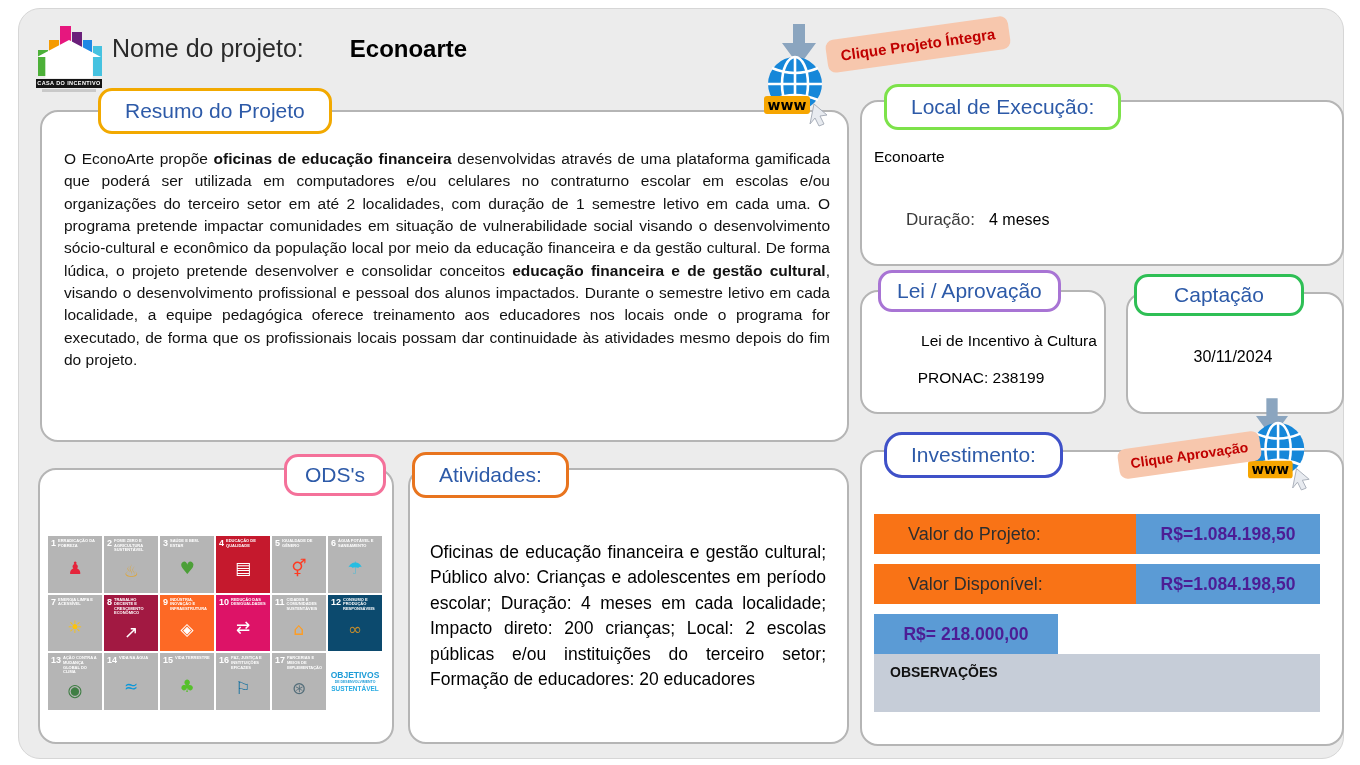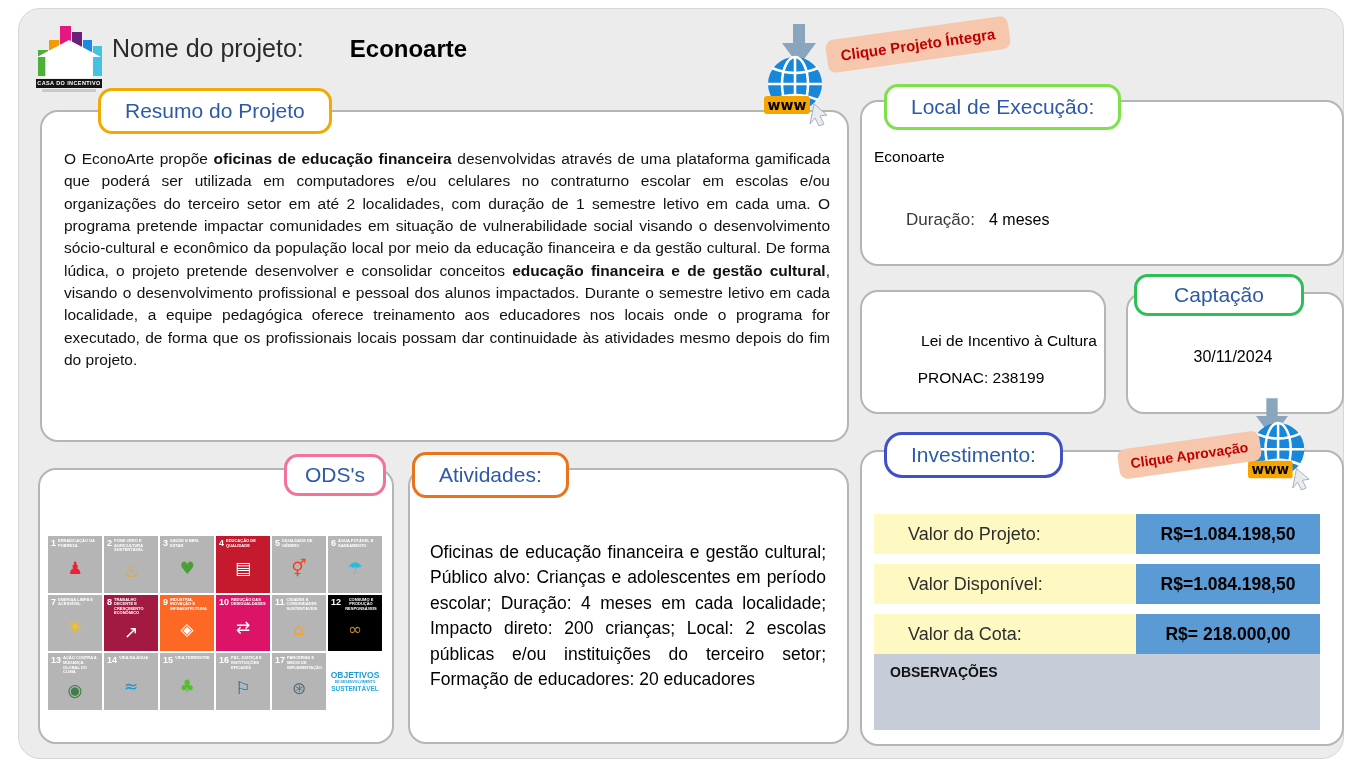--- a/index.html
+++ b/index.html
@@ -47,25 +47,25 @@
   
   #cap-box{left:1126px;top:292px;width:214px;height:118px;}
   #cap-pill{left:1134px;top:274px;width:164px;text-align:center;border:3px solid #2EBF55;padding:6px 0;}
   #cap-date{position:absolute;left:1126px;top:348px;width:214px;text-align:center;font-size:16px;color:#000;z-index:2;}
   
   #invest-box{left:860px;top:450px;width:480px;height:292px;}
   #invest-pill{left:884px;top:432px;border:3px solid #3F51C8;border-radius:18px;}
   #invest-rows{position:absolute;left:874px;top:514px;width:446px;z-index:2;}
   .inv-row{display:flex;height:40px;}
   .inv-row+.inv-row{margin-top:10px;}
-  .inv-label{flex:1;background:#fef9c3;display:flex;align-items:center;padding-left:34px;
+  .inv-label{flex:1;background:#f97316;display:flex;align-items:center;padding-left:34px;
     font-size:18px;color:#2e2e2e;}
   .inv-value{width:184px;background:#5B9BD5;display:flex;align-items:center;justify-content:center;
-    color:#000000;font-weight:bold;font-size:17.5px;}
-  #invest-obs{background:#C6CDD8;height:76px;padding:10px 0 0 16px;font-weight:bold;font-size:14px;
+    color:#4c1d95;font-weight:bold;font-size:17.5px;}
+  #invest-obs{background:#C6CDD8;height:58px;padding:10px 0 0 16px;font-weight:bold;font-size:14px;
     color:#111;box-sizing:border-box;}
   
   #ods-box{left:38px;top:468px;width:352px;height:272px;}
   #ods-pill{left:284px;top:454px;border:3px solid #F4719A;padding:6px 18px;}
   #ods-logo{position:absolute;left:56px;top:492px;display:flex;align-items:center;gap:19px;z-index:2;margin-top:44px;}
   .emblem{width:22px;height:22px;border-radius:50%;border:1.5px solid #1E9CD7;box-sizing:border-box;
     background:linear-gradient(#1E9CD7 0 0) center/100% 1.5px no-repeat,
                linear-gradient(#1E9CD7 0 0) center/1.5px 100% no-repeat,
                radial-gradient(circle,transparent 5.5px,rgba(30,156,215,.35) 6px 7px,transparent 7.5px);}
   .sdg-word{font-size:23px;font-weight:bold;color:#1E9CD7;letter-spacing:-.5px;display:flex;align-items:center;line-height:1;}
@@ -155,20 +155,21 @@
   <div id="resumo-text"><span>O EconoArte propõe </span><span style="font-weight: bold;">oficinas de educação financeira</span><span> desenvolvidas através de uma plataforma gamificada que poderá ser utilizada em computadores e/ou celulares no contraturno escolar em escolas e/ou organizações do terceiro setor em até 2 localidades, com duração de 1 semestre letivo em cada uma. O programa pretende impactar comunidades em situação de vulnerabilidade social visando o desenvolvimento sócio-cultural e econômico da população local por meio da educação financeira e da gestão cultural. De forma lúdica, o projeto pretende desenvolver e consolidar conceitos </span><span style="font-weight: bold;">educação financeira e de gestão cultural</span><span>, visando o desenvolvimento profissional e pessoal dos alunos impactados. Durante o semestre letivo em cada localidade, a equipe pedagógica oferece treinamento aos educadores nos locais onde o programa for executado, de forma que os profissionais locais possam dar continuidade às atividades mesmo depois do fim do projeto.</span></div>
 
   <div class="box" id="local-box"></div>
   <div class="pill" id="local-pill">Local de Execução:</div>
   <div id="local-value">Econoarte</div>
   <div id="duracao">
     <span>Duração:</span><span id="duracao-value">4 meses</span>
   </div>
 
   <div class="box" id="lei-box"></div>
+  <div class="pill" id="lei-pill">Lei / Aprovação</div>
   <div class="lei-line" id="lei-line1">Lei de Incentivo à Cultura</div>
   <div class="lei-line" id="lei-line2">PRONAC: 238199</div>
 
   <div class="box" id="cap-box"></div>
   <div class="pill" id="cap-pill">Captação</div>
   <div id="cap-date">30/11/2024</div>
 
   <div class="arrow" id="arrow2">
     <svg width="32" height="40" viewBox="0 0 34 42">
         <path d="M11 0 h12 v19 h11 L17 42 0 19 h11 z" fill="#8BA5BF"></path>
@@ -197,21 +198,20 @@
 
   <div class="inv-row">
         <div class="inv-label">Valor do Projeto:</div>
         <div class="inv-value">R$=1.084.198,50</div>
       </div>
       <div class="inv-row">
         <div class="inv-label">Valor Disponível:</div>
         <div class="inv-value">R$=1.084.198,50</div>
       </div>
       <div class="inv-row">
-        <div class="inv-label">Valor da Cota:</div>
         <div class="inv-value">R$= 218.000,00</div>
       </div>
       <div id="invest-obs">OBSERVAÇÕES</div>
     </div>
 
   <div class="box" id="ods-box"></div>
   <div class="pill" id="ods-pill">ODS's</div>
   <div id="ods-logo">
     <span class="emblem"></span>
     <span class="sdg-word">
@@ -296,21 +296,21 @@
         </div>
         <div class="sdg-icon" style="color: rgb(255, 255, 255);">⇄</div>
       </div>
       <div class="sdg-tile" style="background: rgb(181, 181, 181);">
         <div class="sdg-head">
           <span class="sdg-num">11</span>
           <span class="sdg-label">Cidades e comunidades sustentáveis</span>
         </div>
         <div class="sdg-icon" style="color: rgb(253, 157, 36);">⌂</div>
       </div>
-      <div class="sdg-tile" style="background: #000000; text-align: center;">
+      <div class="sdg-tile" style="background: #0c4a6e;">
         <div class="sdg-head">
           <span class="sdg-num">12</span>
           <span class="sdg-label">Consumo e produção responsáveis</span>
         </div>
         <div class="sdg-icon" style="color: rgb(191, 139, 46);">∞</div>
       </div>
       <div class="sdg-tile" style="background: rgb(181, 181, 181);">
         <div class="sdg-head">
           <span class="sdg-num">13</span>
           <span class="sdg-label">Ação contra a mudança global do clima</span>

